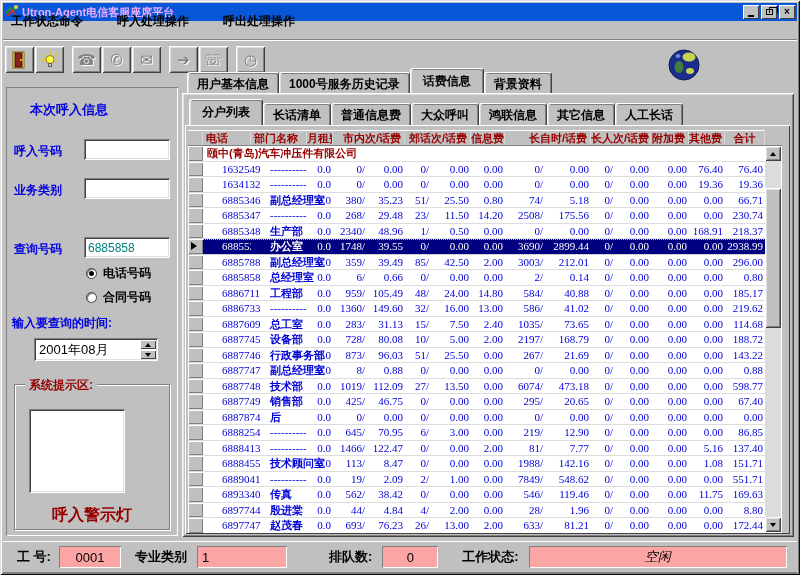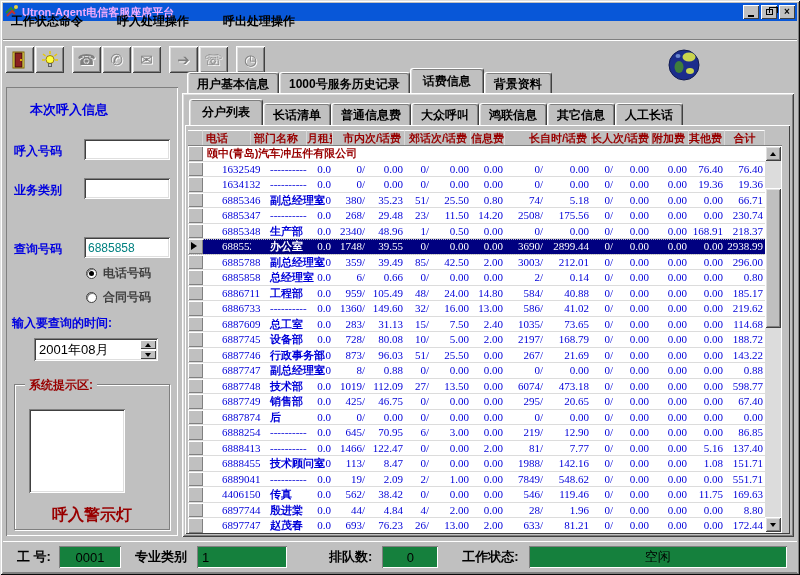--- a/index.html
+++ b/index.html
@@ -38,21 +38,21 @@
     box-shadow: inset 1px 1px 0 #808080, inset -1px -1px 0 #fff; }
   .lp-title { position:absolute; left:24px; top:14px; color:#0000e0; font-weight:bold; font-size:13px; }
   .lp-label { position:absolute; color:#0000e0; font-weight:bold; font-size:12px; white-space:nowrap; }
   .lp-input { position:absolute; left:78px; width:86px; height:21px; background:#fff; border:none; outline:none;
     box-shadow: inset 1px 1px 0 #808080, inset -1px -1px 0 #fff, inset 2px 2px 0 #404040, inset -2px -2px 0 #dfdfdf;
     padding:2px 4px; font-size:12px; color:#008080; font-family:"Liberation Sans","DejaVu Sans",sans-serif; }
   .radio-row { position:absolute; left:80px; display:flex; align-items:center; gap:6px; }
   .radio-circ { width:11px; height:11px; border-radius:50%; background:#fff;
     box-shadow: inset 1px 1px 0 #808080, inset -1px -1px 0 #fff; border:1px solid #404040; position:relative; }
   .radio-circ.sel:after { content:""; position:absolute; left:2px; top:2px; width:5px; height:5px; border-radius:50%; background:#000; }
-  .radio-label { color:#404040; font-weight:bold; }
+  .radio-label { color:#000000; font-weight:bold; }
   .date-box { position:absolute; left:28px; top:251px; width:124px; height:23px; background:#fff;
     box-shadow: inset 1px 1px 0 #808080, inset -1px -1px 0 #fff, inset 2px 2px 0 #404040, inset -2px -2px 0 #dfdfdf;
     display:flex; align-items:center; padding-left:5px; font-size:13px; color:#000; }
   .spin { position:absolute; right:2px; top:2px; bottom:2px; width:16px; display:flex; flex-direction:column; gap:1px; }
   .spin-btn { flex:1; background:#c0c0c0; box-shadow: inset 1px 1px 0 #fff, inset -1px -1px 0 #404040; display:flex; align-items:center; justify-content:center; }
   .arr-up { width:0; height:0; border-left:3px solid transparent; border-right:3px solid transparent; border-bottom:4px solid #000; }
   .arr-dn { width:0; height:0; border-left:3px solid transparent; border-right:3px solid transparent; border-top:4px solid #000; }
   .group-box { position:absolute; left:8px; top:297px; width:156px; height:146px;
     border:1px solid #808080; box-shadow: 1px 1px 0 #fff inset, 1px 1px 0 #fff; }
   .group-box-label { position:absolute; left:10px; top:-8px; background:#c0c0c0; padding:0 4px; color:#980000; font-weight:bold; }
@@ -107,21 +107,21 @@
     box-shadow: inset 1px 1px 0 #fff, inset -1px -1px 0 #404040, inset 2px 2px 0 #dfdfdf, inset -2px -2px 0 #808080;
     display:flex; align-items:center; justify-content:center; }
   .vs-up { top:0; } .vs-down { bottom:0; }
   .vs-thumb { position:absolute; left:0; top:42px; width:16px; height:140px; background:#c0c0c0;
     box-shadow: inset 1px 1px 0 #fff, inset -1px -1px 0 #404040, inset 2px 2px 0 #dfdfdf, inset -2px -2px 0 #808080; }
 
   
   .statusbar { position:absolute; left:3px; right:3px; bottom:3px; height:31px; display:flex; align-items:center;
     border-top:1px solid #fff; box-shadow:0 1px 0 #808080; padding:0 10px 0 14px; }
   .sb-label { font-weight:bold; font-size:13px; white-space:nowrap; }
-  .sb-box { height:22px; background:#15803d; box-shadow: inset 1px 1px 0 #808080, inset -1px -1px 0 #fff;
+  .sb-box { height:22px; background:#fca5a5; box-shadow: inset 1px 1px 0 #808080, inset -1px -1px 0 #fff;
     display:flex; align-items:center; font-size:13px; }
 </style>
 </head>
 <body>
 
 <div class="window">
 
   <div class="titlebar">
     <span>
       <svg width="14" height="14" viewBox="0 0 14 14">
@@ -653,21 +653,21 @@
           <div class="cell r">7849/</div>
           <div class="cell r">548.62</div>
           <div class="cell r">0/</div>
           <div class="cell r">0.00</div>
           <div class="cell r">0.00</div>
           <div class="cell r">0.00</div>
           <div class="cell r">551.71</div>
         </div>
         <div class="grid-row">
           <div class="row-hdr"></div>
-          <div class="cell l">4406150</div>
+          <div class="cell l">6893340</div>
           <div class="cell l dept">传真</div>
           <div class="cell r">0.0</div>
           <div class="cell r">562/</div>
           <div class="cell r">38.42</div>
           <div class="cell r">0/</div>
           <div class="cell r">0.00</div>
           <div class="cell r">0.00</div>
           <div class="cell r">546/</div>
           <div class="cell r">119.46</div>
           <div class="cell r">0/</div>
@@ -725,16 +725,16 @@
   </div>
 
   <div class="statusbar">
     <span class="sb-label">工 号:</span>
     <span class="sb-box" style="width:62px; margin-left:8px; justify-content:center;">0001</span>
     <span class="sb-label" style="margin-left:14px;">专业类别</span>
     <span class="sb-box" style="width:90px; margin-left:10px; padding-left:5px;">1</span>
     <span class="sb-label" style="margin-left:42px;">排队数:</span>
     <span class="sb-box" style="width:56px; margin-left:10px; justify-content:center;">0</span>
     <span class="sb-label" style="margin-left:24px;">工作状态:</span>
-    <span class="sb-box" style="flex:1; margin-left:10px; justify-content:center;">空闲</span>
+    <span class="sb-box" style="flex:1; margin-left:10px; justify-content:center;font-style:italic;">空闲</span>
   </div>
 
 </div>
 
 </body></html>

